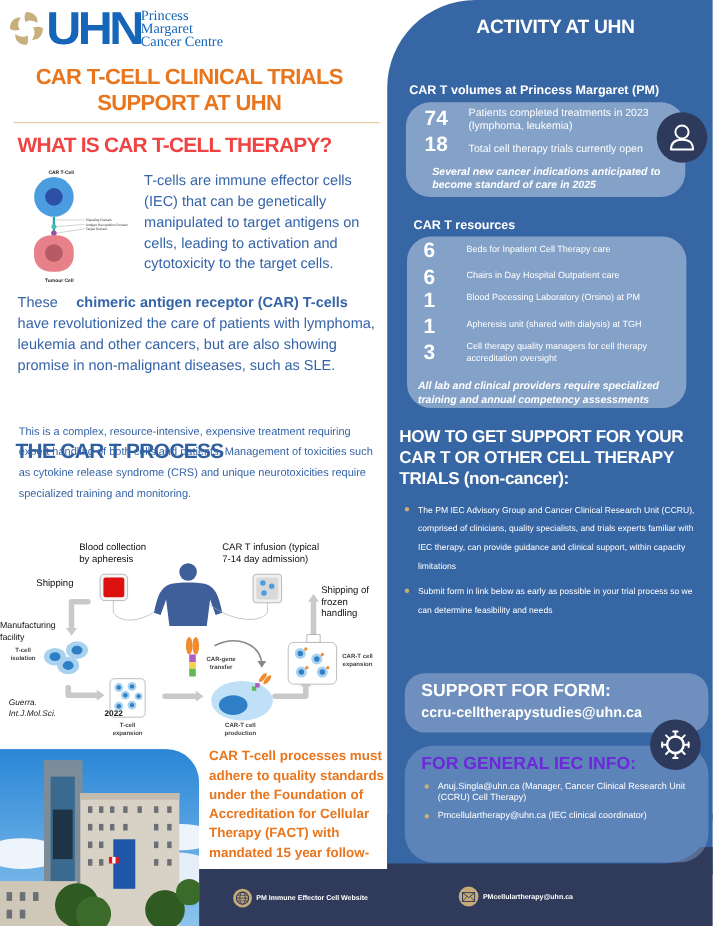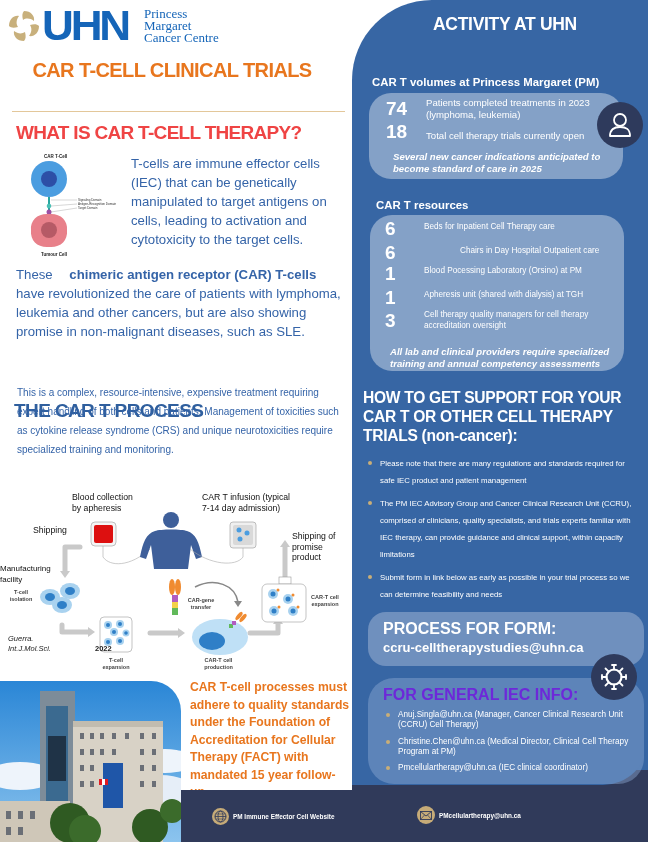--- a/index.html
+++ b/index.html
@@ -3,21 +3,21 @@
 <meta charset="utf-8">
 <style>
   * { box-sizing: border-box; margin: 0; padding: 0; }
   html, body { width: 648px; height: 842px; overflow: hidden; background: #ffffff; }
   body { position: relative; font-family: "Liberation Sans", sans-serif; }
 
   
   .logo { position: absolute; left: 6px; top: 6px; height: 40px; display: flex; align-items: center; }
   .logo-swirl { width: 36px; height: 36px; }
   .logo-uhn { font-family: "Liberation Sans", sans-serif; font-weight: 900; color: #1565b8; font-size: 42px; letter-spacing: -3px; margin-left: 2px; line-height: 38px; transform: scaleX(1.05); }
-  .logo-sub { margin-left: 18px; font-family: "Liberation Serif", serif; color: #1565b8; font-size: 13px; line-height: 12px; }
+  .logo-sub { margin-left: 2px; font-family: "Liberation Serif", serif; color: #1565b8; font-size: 13px; line-height: 12px; }
 
   .main-title { position: absolute; left: 8px; top: 58px; width: 328px; text-align: center; color: #e8761e; font-weight: 700; font-size: 20px; line-height: 24px; letter-spacing: -0.6px; }
   .title-rule { position: absolute; left: 12px; top: 111px; width: 333px; height: 1px; background: #e3c79a; }
 
   .h-what { position: absolute; left: 16px; top: 122px; color: #ef4444; font-weight: 700; font-size: 19px; letter-spacing: -0.7px; }
   .cell-diagram { position: absolute; left: 22px; top: 152px; width: 100px; height: 110px; }
   .what-text { position: absolute; left: 131px; top: 154px; width: 200px; color: #3564a8; font-size: 13.2px; line-height: 19px; }
   .car-text { position: absolute; left: 16px; top: 265px; width: 330px; color: #3564a8; font-size: 13.2px; line-height: 19px; }
   .car-text b { font-weight: 700; margin-left: 13px; }
 
@@ -78,20 +78,21 @@
   <span class="logo-uhn">UHN</span>
   <div class="logo-sub">
     <div>Princess</div>
     <div>Margaret</div>
     <div>Cancer Centre</div>
   </div>
 </div>
 
 <div class="main-title">
   <div>CAR T-CELL CLINICAL TRIALS</div>
+  <div>SUPPORT AT UHN</div>
 </div>
 <div class="title-rule"></div>
 
 <div class="h-what">WHAT IS CAR T-CELL THERAPY?</div>
 
 <div class="cell-diagram">
   <svg width="100" height="110" viewBox="0 0 100 110">
     <text x="22" y="6" font-size="4.5" font-family="Liberation Sans, sans-serif" font-weight="700" fill="#222">CAR T-Cell</text>
     <circle cx="27" cy="27" r="18" fill="#4b9de0"></circle>
     <circle cx="27" cy="27" r="8" fill="#2d4fa6"></circle>
@@ -202,21 +203,21 @@
       <circle cx="293" cy="124" r="2.5" fill="#2f7fc7"></circle>
     <circle cx="278" cy="103" r="1.5" fill="#f08b30"></circle>
       <circle cx="293" cy="108" r="1.5" fill="#f08b30"></circle>
     <circle cx="279" cy="120" r="1.5" fill="#f08b30"></circle>
       <circle cx="298" cy="120" r="1.5" fill="#f08b30"></circle>
     <line x1="348" y1="0" x2="348" y2="0" stroke="none"></line>
   </svg>
   <div class="pd-label" style="left:72px;top:5px;width:70px;">Blood collection by apheresis</div>
   <div class="pd-label" style="left:202px;top:5px;width:96px;">CAR T infusion (typical 7-14 day admission)</div>
   <div class="pd-label" style="left:33px;top:38px;">Shipping</div>
-  <div class="pd-label" style="left:292px;top:44px;width:50px;">Shipping of promise product</div>
+  <div class="pd-label" style="left:292px;top:44px;width:50px;">Shipping of frozen handling</div>
   <div class="pd-label" style="left:0;top:77px;width:48px;font-size:8px;">Manufacturing facility</div>
   <div class="pd-small" style="left:4px;top:102px;width:34px;">T-cell isolation</div>
   <div class="pd-small" style="left:186px;top:110px;width:30px;">CAR-gene transfer</div>
   <div class="pd-small" style="left:306px;top:107px;width:38px;">CAR-T cell expansion</div>
   <div class="pd-small" style="left:96px;top:170px;width:40px;">T-cell expansion</div>
   <div class="pd-small" style="left:196px;top:170px;width:45px;">CAR-T cell production</div>
   <div class="pd-cite" style="left:8px;top:147px;">
     <div>Guerra.</div>
     <div><span>Int.J.Mol.Sci.</span> <b>2022</b></div>
   </div>
@@ -308,39 +309,38 @@
     <path d="M4 25 C4 18 8 16 14 16 C20 16 24 18 24 25 Z" fill="none" stroke="#fff" stroke-width="1.8" stroke-linejoin="round"></path>
   </svg>
 </div>
 
 <div class="rp-sub" style="left:376px;top:199px;">CAR T resources</div>
 <div class="stat-box" style="left:370px;top:215px;width:254px;height:156px;"></div>
 <div id="resources-list">
     <div class="stat-num" style="left: 385px; top: 219px;">6</div>
     <div class="stat-desc" style="left: 424px; top: 222px; width: 185px; font-size: 8.2px; line-height: 10.5px;">Beds for Inpatient Cell Therapy care</div>
     <div class="stat-num" style="left: 385px; top: 243px;">6</div>
-    <div class="stat-desc" style="left: 424px; top: 246px; width: 185px; font-size: 8.2px; line-height: 10.5px; margin-left: 36px;">Chairs in Day Hospital Outpatient care</div>
+    <div class="stat-desc" style="left: 424px; top: 246px; width: 185px; font-size: 8.2px; line-height: 10.5px;">Chairs in Day Hospital Outpatient care</div>
     <div class="stat-num" style="left: 385px; top: 264px;">1</div>
     <div class="stat-desc" style="left: 424px; top: 266px; width: 185px; font-size: 8.2px; line-height: 10.5px;">Blood Pocessing Laboratory (Orsino) at PM</div>
     <div class="stat-num" style="left: 385px; top: 288px;">1</div>
     <div class="stat-desc" style="left: 424px; top: 290px; width: 185px; font-size: 8.2px; line-height: 10.5px;">Apheresis unit (shared with dialysis) at TGH</div>
     <div class="stat-num" style="left: 385px; top: 311px;">3</div>
     <div class="stat-desc" style="left: 424px; top: 310px; width: 185px; font-size: 8.2px; line-height: 10.5px;">Cell therapy quality managers for cell therapy accreditation oversight</div>
   </div>
-<div class="stat-note" style="left:390px;top:346px;width:225px;">All lab and clinical providers require specialized training and annual competency assessments</div>
+<div class="stat-note" style="left:380px;top:346px;width:225px;">All lab and clinical providers require specialized training and annual competency assessments</div>
 
 <div class="h-support">HOW TO GET SUPPORT FOR YOUR CAR T OR OTHER CELL THERAPY TRIALS (non-cancer):</div>
 <ul class="bullets">
-  <li>Please note that there are many regulations and standards required for safe IEC product and patient management</li>
   <li>The PM IEC Advisory Group and Cancer Clinical Research Unit (CCRU), comprised of clinicians, quality specialists, and trials experts familiar with IEC therapy, can provide guidance and clinical support, within capacity limitations</li>
   <li>Submit form in link below as early as possible in your trial process so we can determine feasibility and needs</li>
 </ul>
 
 <div class="contact-box"></div>
-<div class="contact-h">PROCESS FOR FORM:</div>
+<div class="contact-h">SUPPORT FOR FORM:</div>
 <div class="contact-email">ccru-celltherapystudies@uhn.ca</div>
 
 <div class="iec-box"></div>
 <div class="icon-circle" style="left:591px;top:654px;width:46px;height:46px;">
   <svg width="30" height="30" viewBox="0 0 30 30">
     <circle cx="15" cy="15" r="7.5" fill="none" stroke="#fff" stroke-width="2.2"></circle>
     <g stroke="#fff" stroke-width="1.8" stroke-linecap="round">
       <line x1="15" y1="3" x2="15" y2="7.5"></line>
         <line x1="15" y1="22.5" x2="15" y2="27"></line>
       <line x1="3" y1="15" x2="7.5" y2="15"></line>
@@ -352,21 +352,20 @@
       <line x1="13" y1="3" x2="17" y2="3"></line>
         <line x1="13" y1="27" x2="17" y2="27"></line>
       <line x1="3" y1="13" x2="3" y2="17"></line>
         <line x1="27" y1="13" x2="27" y2="17"></line>
     </g>
   </svg>
 </div>
 <div class="iec-h">FOR GENERAL IEC INFO:</div>
 <ul class="iec-list">
   <li>Anuj.Singla@uhn.ca (Manager, Cancer Clinical Research Unit (CCRU) Cell Therapy)</li>
-  <li>Christine.Chen@uhn.ca (Medical Director, Clinical Cell Therapy Program at PM)</li>
   <li>Pmcellulartherapy@uhn.ca (IEC clinical coordinator)</li>
 </ul>
 
 <div class="footer"></div>
 <div class="footer-item" style="left:212px;top:808px;">
   <span class="footer-icon">
     <svg width="13" height="13" viewBox="0 0 13 13">
       <circle cx="6.5" cy="6.5" r="5.5" fill="none" stroke="#303a5a" stroke-width="1"></circle>
       <ellipse cx="6.5" cy="6.5" rx="2.5" ry="5.5" fill="none" stroke="#303a5a" stroke-width="0.8"></ellipse>
       <line x1="1" y1="6.5" x2="12" y2="6.5" stroke="#303a5a" stroke-width="0.8"></line>

